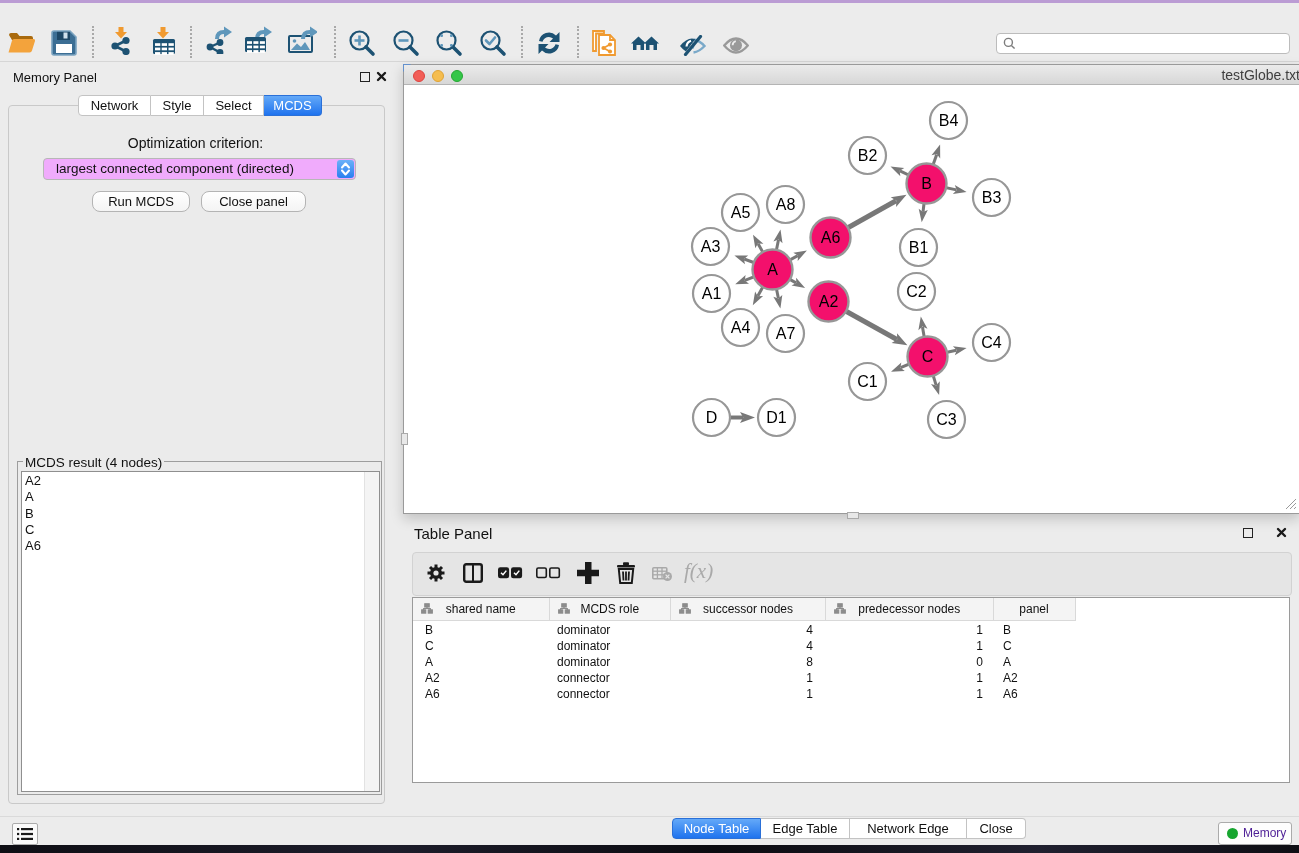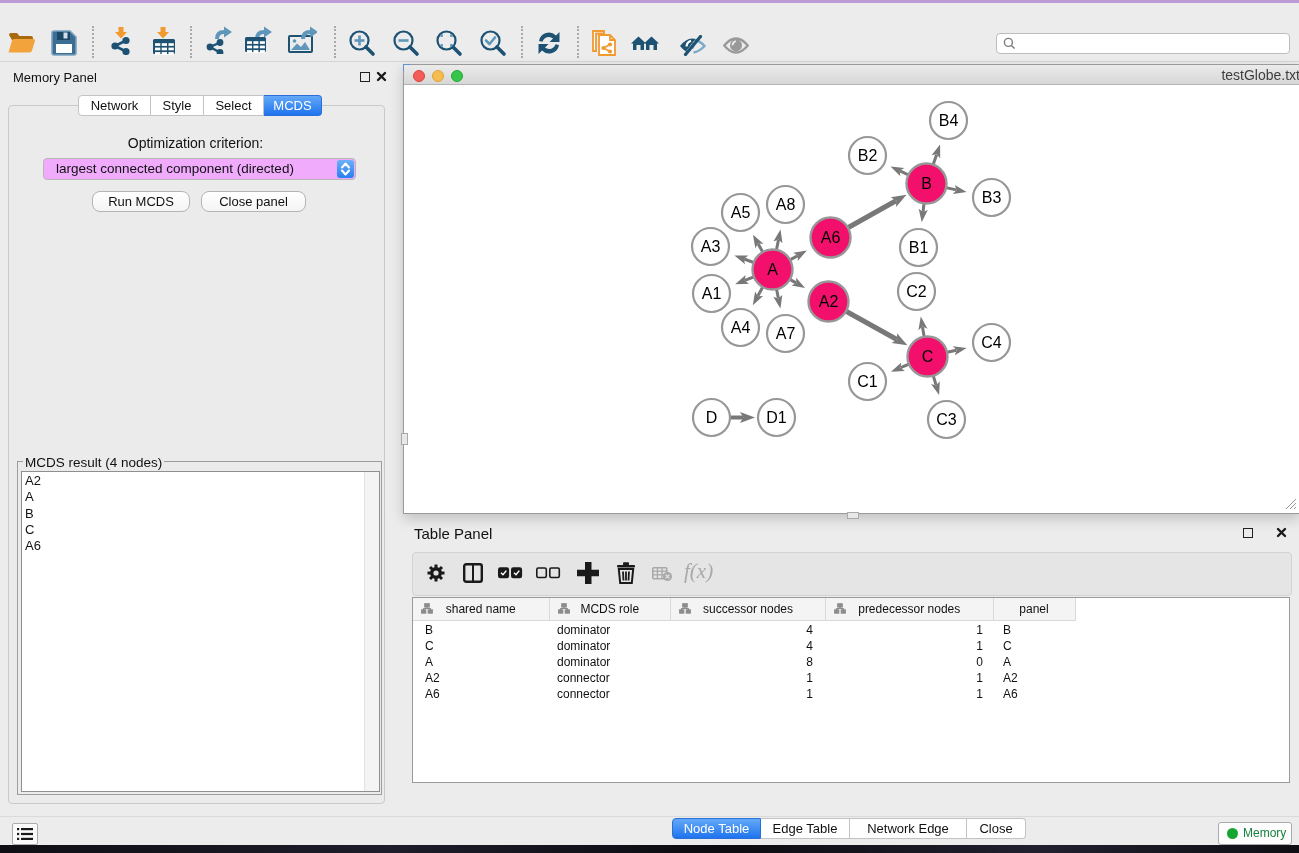--- a/index.html
+++ b/index.html
@@ -76,21 +76,21 @@
       color:#111;text-align:center;line-height:22px;}
   .th svg{position:absolute;left:8px;top:5px;}
   .td{position:absolute;font-size:12px;color:#111;height:16px;line-height:16px;}
   
   #bot-tabs{top:790px;left:672px;margin-top:28px;}
   #bot-tabs .tab{height:19px;line-height:19px;}
   #statusline{top:816px;left:0;width:1299px;border-top:1px solid #dadada;}
   #stat-btn{top:823px;left:12px;width:24px;height:20px;background:#fafafa;
             border:1px solid #ababab;border-radius:2px;}
   #mem-btn{top:822px;left:1218px;width:72px;height:21px;background:#fdfdfd;
-           border:1px solid #ababab;border-radius:3px;font-size:12px;color:#15803d;}
+           border:1px solid #ababab;border-radius:3px;font-size:12px;color:#4c1d95;}
   #mem-btn .dot{position:absolute;left:8px;top:5px;width:11px;height:11px;border-radius:50%;
                 background:#16a52f;}
   #mem-btn .lbl{position:absolute;left:24px;top:3px;}
   #desktop-bottom{top:845px;left:0;width:1299px;height:8px;
        background:linear-gradient(90deg,#0e0e14,#1d1d2b 30%,#0b0b10 55%,#20202f 80%,#0e0e14);}
 </style>
 </head>
 <body>
 <div class="abs" id="appwin">
   <div class="abs" id="toolbar">

